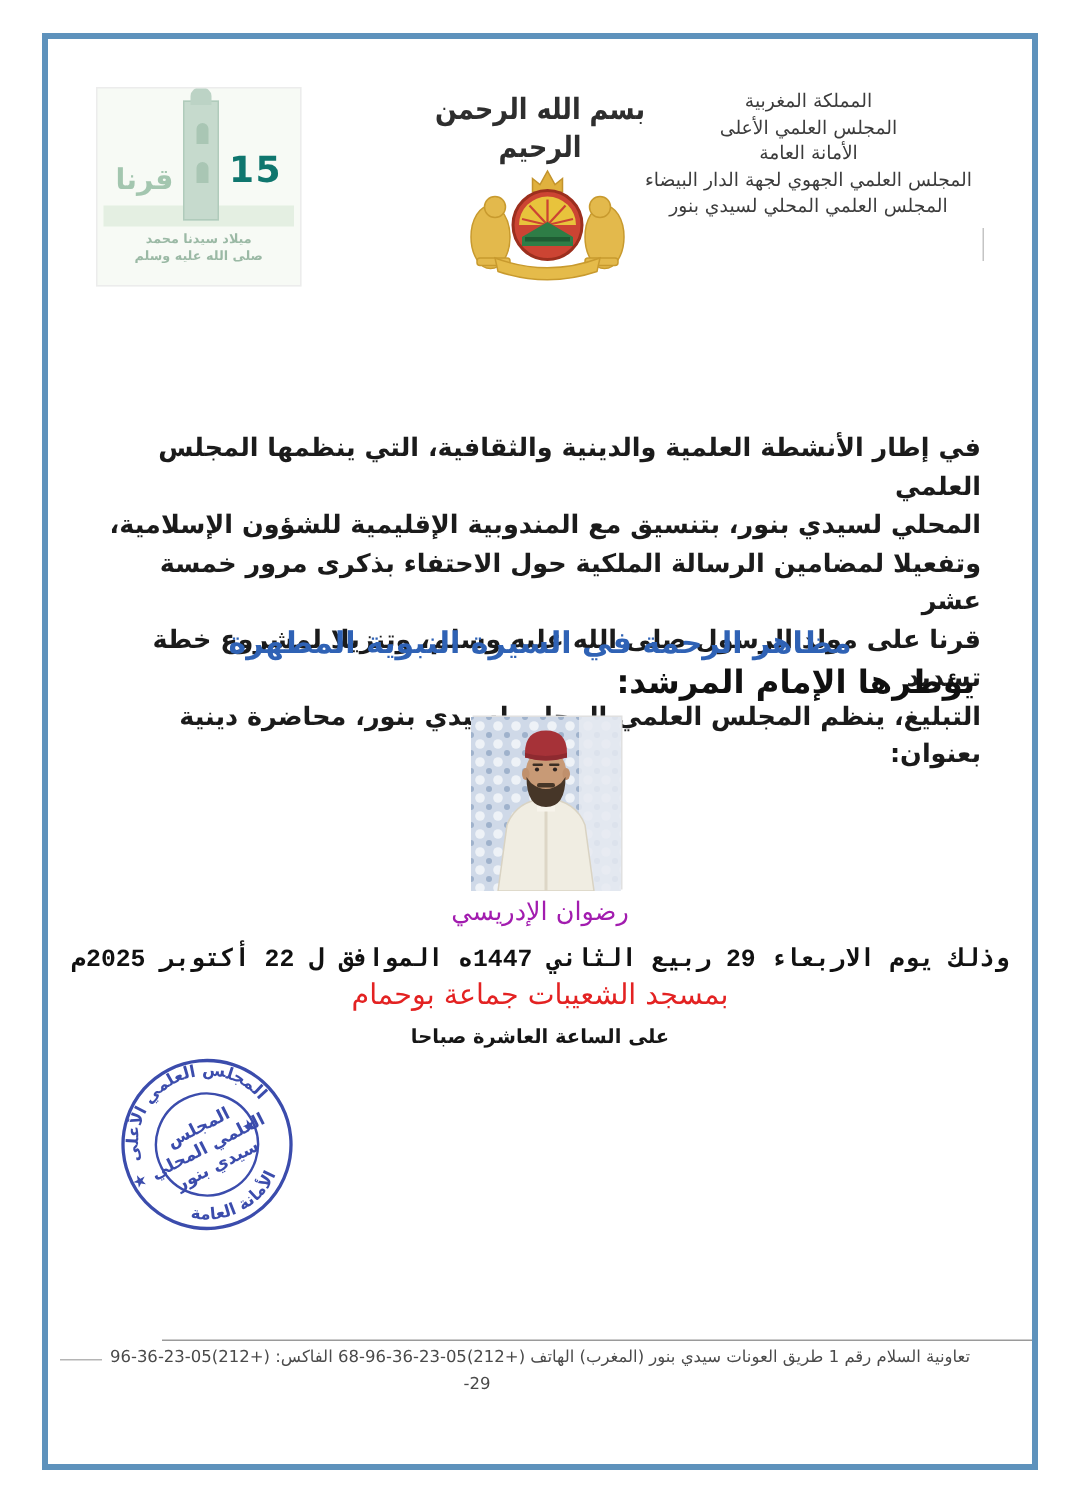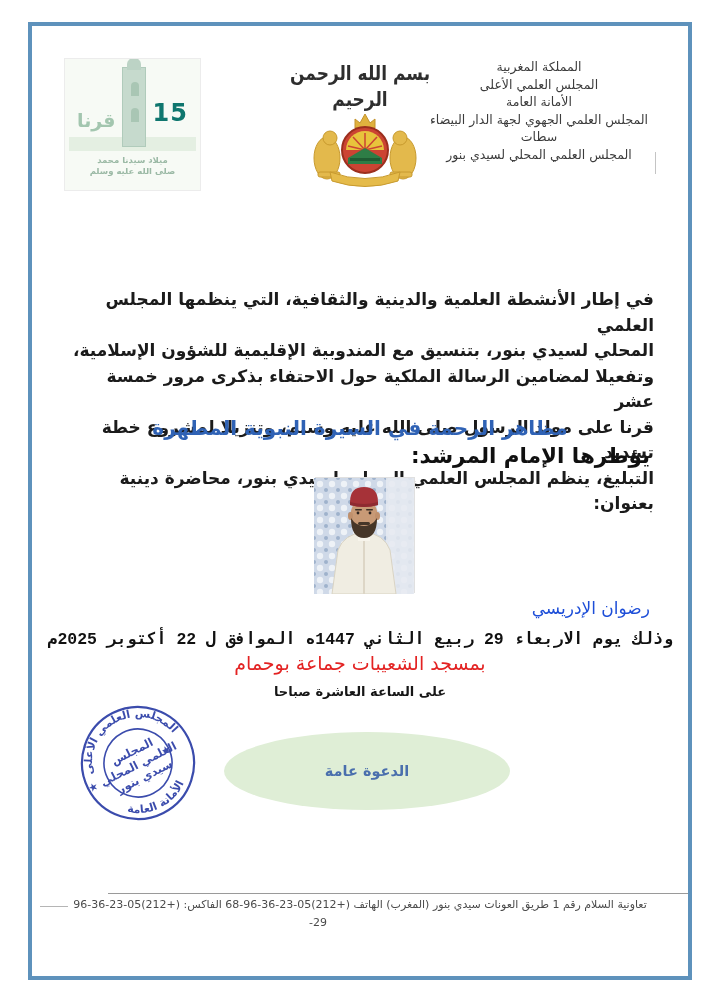--- a/index.html
+++ b/index.html
@@ -55,22 +55,22 @@
   
   .intro { left:68px; top:287px; width:586px; text-align:right;
     font-size:17px; font-weight:600; color:#1b1b1b; line-height:25.5px; }
 
   .lecture-title { left:70px; top:416px; width:580px; text-align:center;
     font-size:20px; font-weight:bold; }
   .presenter-label { left:70px; top:443px; width:580px; text-align:right;
     font-size:21.5px; font-weight:bold; color:#101010; }
 
   .photo { left:315px; top:477px; width:100px; height:116px; border:1px solid #e0e0e0; }
-  .presenter-name { left:70px; top:598px; width:580px; text-align:right;
-    font-size:17px; color:#1d4ed8; }
+  .presenter-name { left:70px; top:598px; width:580px; text-align:center;
+    font-size:17px; color:#a21caf; }
 
   .event-date { left:45px; top:629px; width:630px; text-align:center;
     font-size:16.5px; font-weight:bold; color:#111;font-family:Liberation Mono, monospace; }
   .event-venue { left:70px; top:652px; width:580px; text-align:center;
     font-size:19px; font-weight:normal; }
   .event-time { left:70px; top:684px; width:580px; text-align:center;
     font-size:13px; font-weight:bold; color:#161616; }
 
   
   .stamp { left:78px; top:702px; width:120px; height:122px;
@@ -145,21 +145,20 @@
 
       <path d="M30,64 Q65,77 100,64 L98,73 Q65,84 32,73 Z" fill="#e5bb4a" stroke="#c89a2e" stroke-width="1"></path>
     </svg>
   </div>
 
   <div class="abs org-header">
     <div>المملكة المغربية</div>
     <div>المجلس العلمي الأعلى</div>
     <div>الأمانة العامة</div>
     <div>المجلس العلمي الجهوي لجهة الدار البيضاء</div>
-    <div>سطات</div>
     <div>المجلس العلمي المحلي لسيدي بنور</div>
   </div>
   <div class="abs tick-v" style="left:655px; top:152px; height:22px;"></div>
 
 
   <div class="abs intro">
     <div>في إطار الأنشطة العلمية والدينية والثقافية، التي ينظمها المجلس العلمي</div>
     <div>المحلي لسيدي بنور، بتنسيق مع المندوبية الإقليمية للشؤون الإسلامية،</div>
     <div>وتفعيلا لمضامين الرسالة الملكية حول الاحتفاء بذكرى مرور خمسة عشر</div>
     <div>قرنا على مولد الرسول صلى الله عليه وسلم، وتنزيلا لمشروع خطة تسديد</div>
@@ -227,22 +226,19 @@
         <textPath href="#arcBot" startOffset="50%" text-anchor="middle">الأمانة العامة</textPath>
       </text>
       <text x="14" y="66" font-size="11" fill="#2b3da6">★</text>
       <text x="96" y="66" font-size="11" fill="#2b3da6">★</text>
       <text x="60" y="52" font-size="11.5" font-weight="bold" fill="#2b3da6" text-anchor="middle">المجلس</text>
       <text x="60" y="66" font-size="11.5" font-weight="bold" fill="#2b3da6" text-anchor="middle">العلمي المحلي</text>
       <text x="60" y="80" font-size="11.5" font-weight="bold" fill="#2b3da6" text-anchor="middle">سيدي بنور</text>
     </svg>
   </div>
 
-  <div class="abs invite">
-    <span style="color:#4a6fad;">الدعوة عامة</span>
-  </div>
 
   <div class="abs footer-rule"></div>
   <div class="abs footer-dash"></div>
   <div class="abs footer-line1">تعاونية السلام رقم 1 طريق العونات سيدي بنور (المغرب) الهاتف (+212)05-23-36-96-68 الفاكس: (+212)05-23-36-96</div>
   <div class="abs footer-line2">-29</div>
 
 </div>
 
 </body></html>

